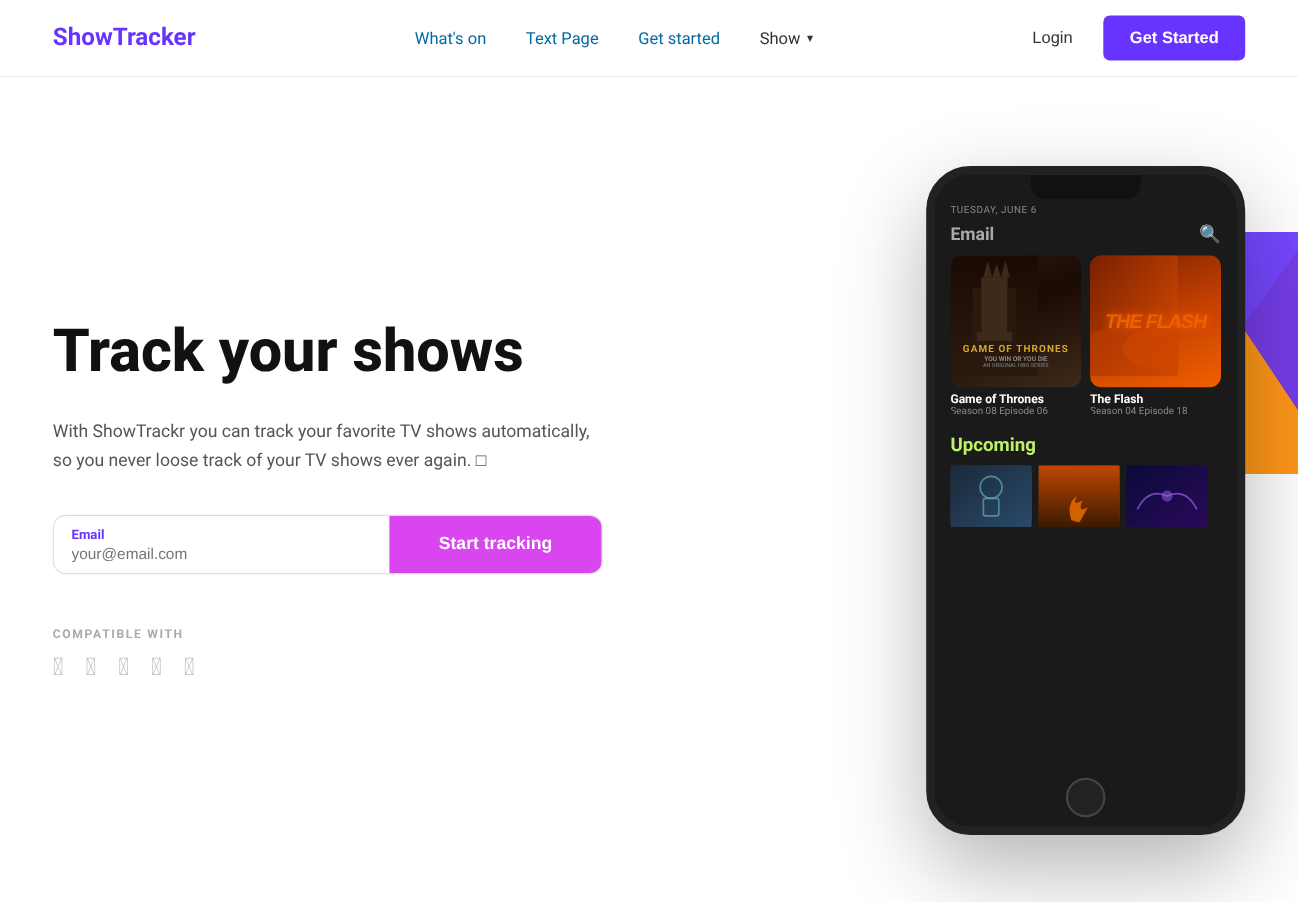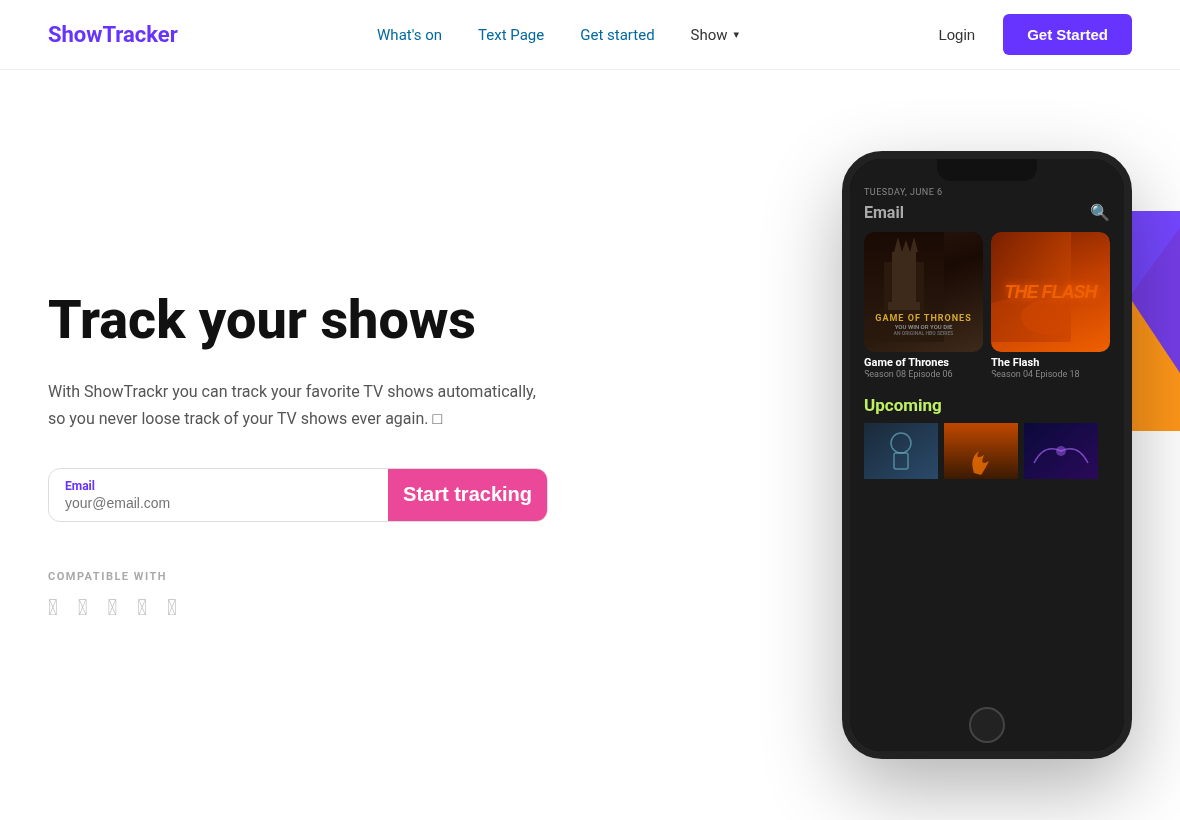--- a/index.html
+++ b/index.html
@@ -34,22 +34,22 @@
 
     
     .email-form {
       display: flex; border: 1.5px solid #ddd; border-radius: 12px; overflow: hidden;
       max-width: 500px; margin-bottom: 48px;
     }
     .email-form-inner { display: flex; flex-direction: column; padding: 10px 16px; flex: 1; }
     .email-label { font-size: 12px; font-weight: 700; color: #6633ff; margin-bottom: 2px; }
     .email-input { border: none; outline: none; font-size: 14px; color: #aaa; background: transparent; }
     .btn-start-tracking {
-      background: #ec4899; color: #fff; border: none; padding: 0 15px;
-      font-size: 20px; font-weight: 600; cursor: pointer; white-space: nowrap;
+      background: #d946ef; color: #fff; border: none; padding: 0 45px;
+      font-size: 16px; font-weight: 600; cursor: pointer; white-space: nowrap;
     }
 
     
     .compatible-label { font-size: 11px; font-weight: 700; color: #aaa; letter-spacing: 1.5px; margin-bottom: 12px; }
     .apple-icons { display: flex; gap: 20px; }
     .apple-icon { font-size: 22px; color: #bbb; }
 
     
     .hero-right { position: relative; flex-shrink: 0; }
     .phone-wrap {

